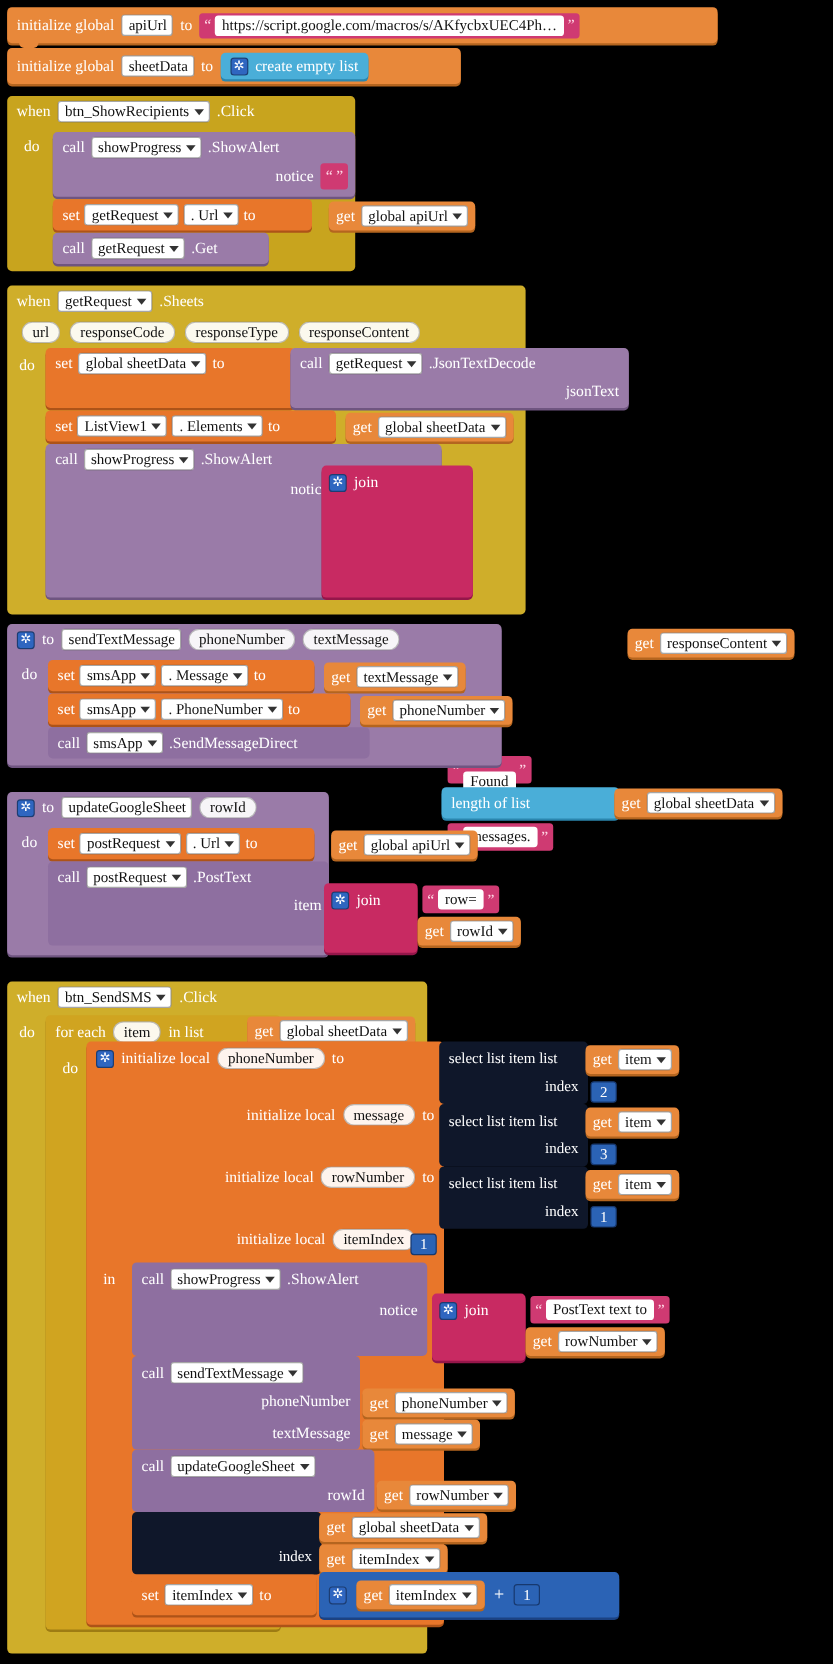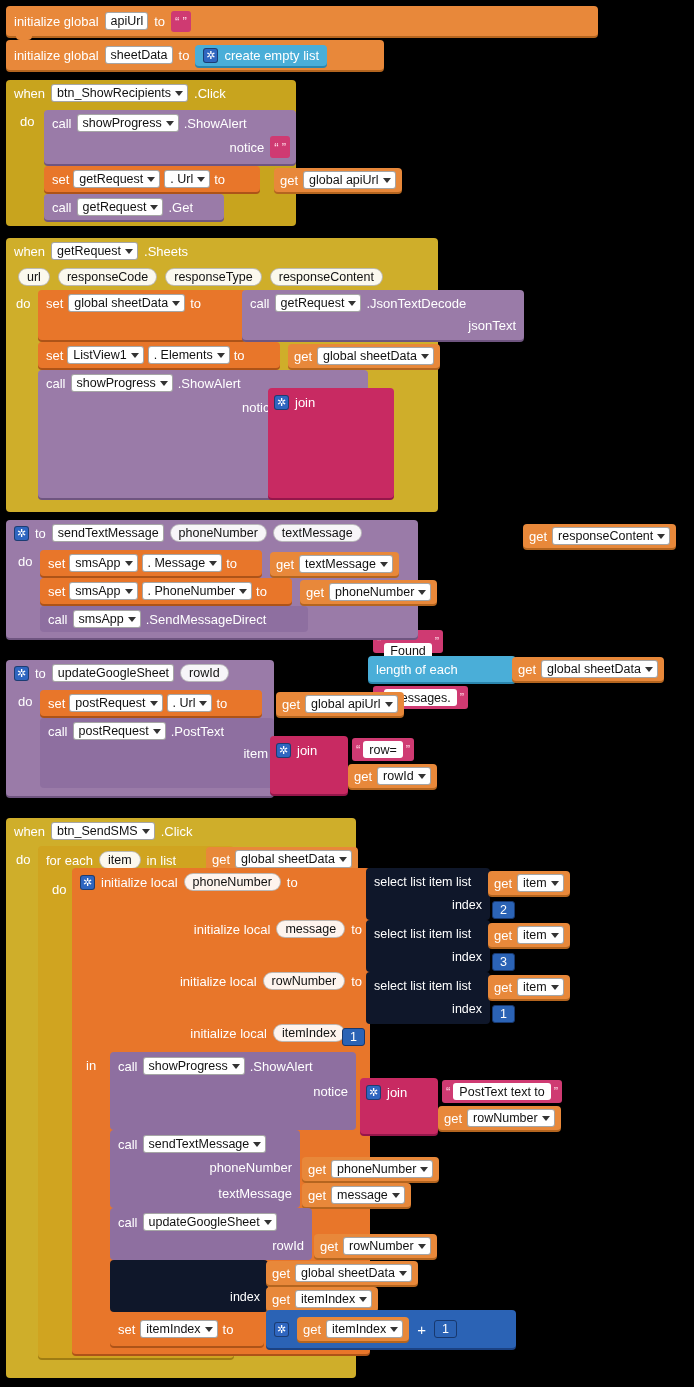--- a/index.html
+++ b/index.html
@@ -3,21 +3,21 @@
 <meta charset="utf-8">
 <style>
   * { box-sizing: border-box; }
   html, body {
     margin: 0; padding: 0;
     background: #000;
     width: 694px; height: 1387px;
     font-family: "Liberation Sans", sans-serif;
     overflow: hidden;
   }
-  #canvas { position: relative; width: 694px; height: 1011px; }
+  #canvas { position: relative; width: 694px; height: 1011px; font-family: Liberation Serif, serif; }
 
   
   .blk { position: absolute; border-radius: 4px; }
   .row { display: flex; align-items: center; }
   .lbl { color: #fff; font-size: 13px; white-space: nowrap; }
 
   
   .fld {
     background: #fff; color: #111; font-size: 12.5px;
     border-radius: 3px; padding: 1px 4px 1px 5px;
@@ -86,20 +86,21 @@
 
   <div class="blk c-orange" style="left:6px;top:6px;width:592px;height:30px;">
     <div class="row" style="height:30px;padding-left:8px;gap:6px;">
       <span class="lbl">initialize global</span>
       <span class="fld">
           <span>apiUrl</span>
         </span>
       <span class="lbl">to</span>
       <span class="strpill" style="height:21px;">
         <span class="quote">“</span>
+        <span class="strinner" style="height:17px;max-width:370px;overflow:hidden;">https://script.google.com/macros/s/AKfycbxUEC4Ph…</span>
         <span class="quote">”</span>
       </span>
     </div>
     <div class="nub" style="background:#e8883a;"></div>
   </div>
 
   <div class="blk c-orange" style="left:6px;top:40px;width:378px;height:30px;">
     <div class="row" style="height:30px;padding-left:8px;gap:6px;">
       <span class="lbl">initialize global</span>
       <span class="fld">
@@ -263,21 +264,21 @@
         <span class="lbl">join</span>
       </div>
     </div>
     <div class="strpill" style="position:absolute;left:367px;top:392px;height:23px;">
       <span class="quote">“</span>
       <span class="strinner" style="height:17px;margin-top:19px;">Found</span>
       <span class="quote">”</span>
     </div>
     <div class="blk c-cyan" style="left:362px;top:418px;width:148px;height:26px;">
       <div class="row" style="height:26px;padding-left:8px;gap:6px;">
-        <span class="lbl">length of each</span>
+        <span class="lbl">length of list</span>
       </div>
     </div>
     <div class="getblk" style="position:absolute;left:506px;top:419px;">
       <span class="lbl">get</span>
       <span class="fld">
           <span>global sheetData</span>
           <i class="chev"></i>
         </span>
     </div>
     <div class="strpill" style="position:absolute;left:367px;top:448px;height:23px;">

